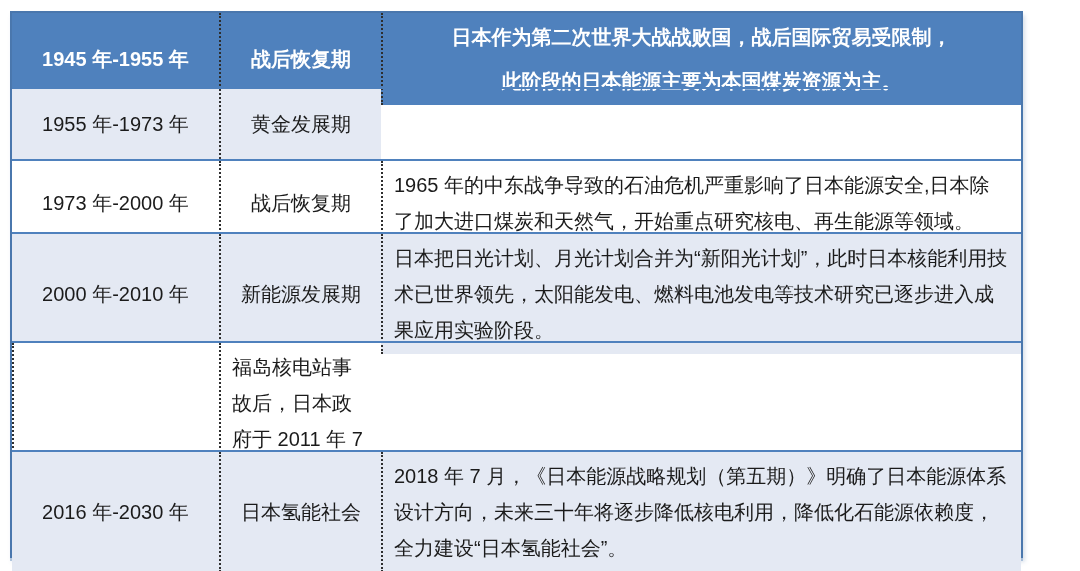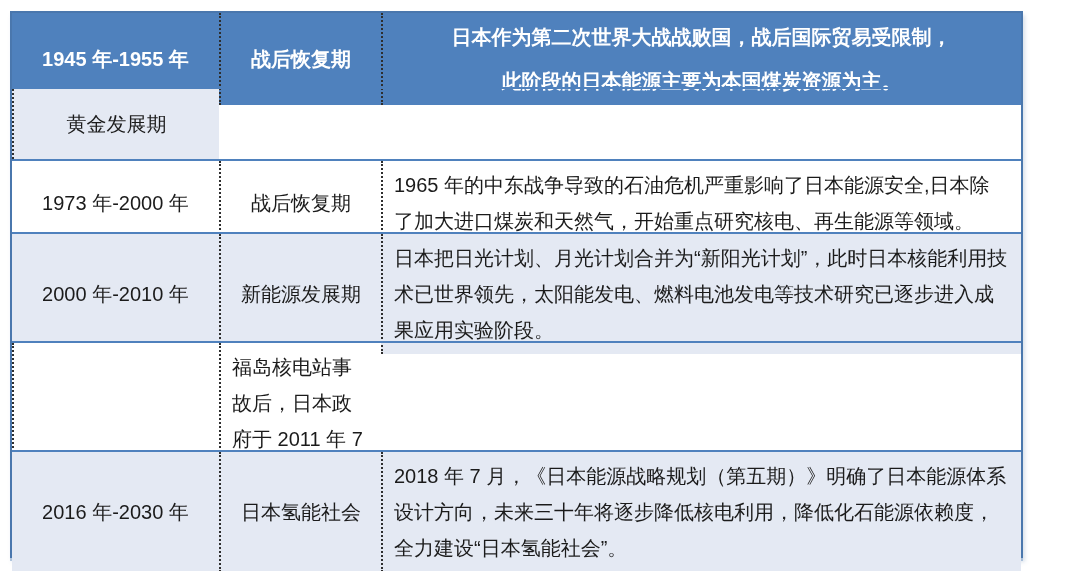--- a/index.html
+++ b/index.html
@@ -83,20 +83,21 @@
     <div class="row header">
       <div class="cell c1">1945 年-1955 年</div>
       <div class="cell c2">战后恢复期</div>
       <div class="cell c3">
         <div>日本作为第二次世界大战战败国，战后国际贸易受限制，</div>
         <div>此阶段的日本能源主要为本国煤炭资源为主。</div>
       </div>
     </div>
 
     <div class="row alt">
+      <div class="cell c1">1955 年-1973 年</div>
       <div class="cell c2">黄金发展期</div>
     </div>
 
     <div class="row plain">
       <div class="cell c1">1973 年-2000 年</div>
       <div class="cell c2">战后恢复期</div>
       <div class="cell c3">1965 年的中东战争导致的石油危机严重影响了日本能源安全,日本除了加大进口煤炭和天然气，开始重点研究核电、再生能源等领域。</div>
     </div>
 
     <div class="row alt">

